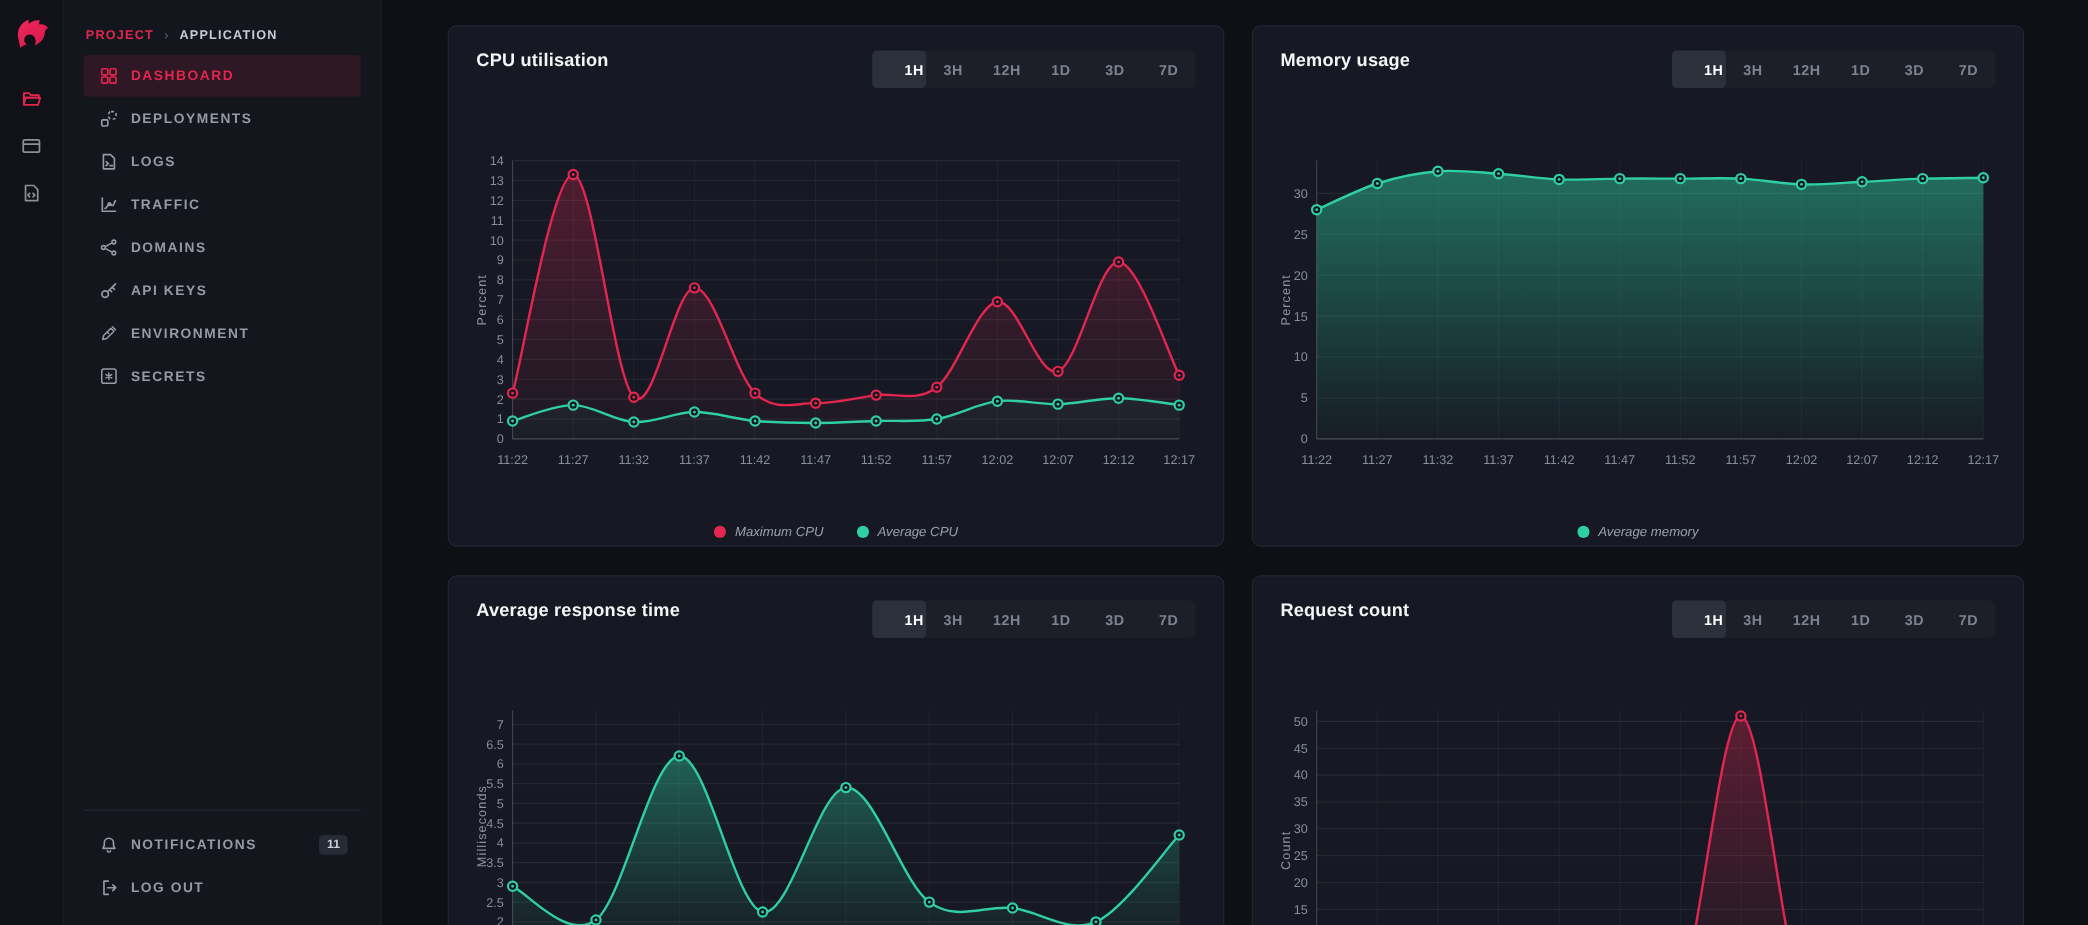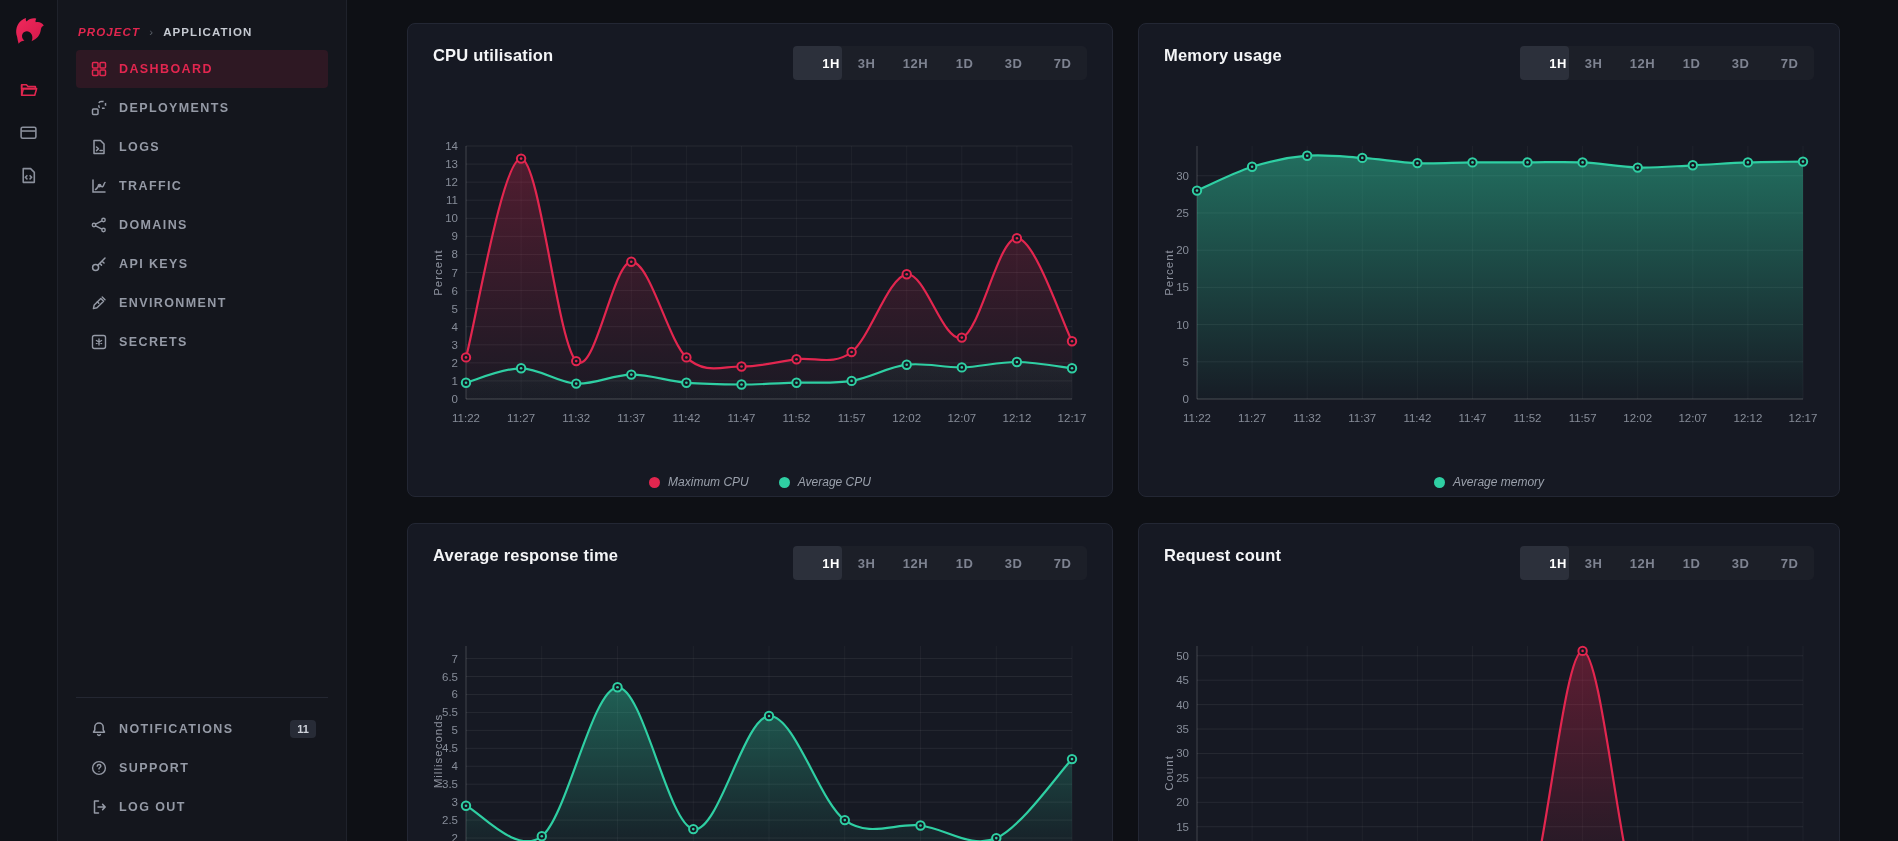--- a/index.html
+++ b/index.html
@@ -14,21 +14,21 @@
   .rail-btn { width:26px; height:26px; margin-bottom:17px; color:#8a8f9b; cursor:pointer;
     display:flex; align-items:center; justify-content:center; }
   .rail-btn.active { color:#e2264f; }
   .rail-btn svg { width:19px; height:19px; }
 
   
   .sidebar { width:289px; background:#14161d; border-right:1px solid #1f222b;
     display:flex; flex-direction:column; flex-shrink:0; padding-top:26px; }
   .crumbs { padding-left:20px; font-size:11.5px; font-weight:700; letter-spacing:1.1px;
     margin-bottom:11px; white-space:nowrap; }
-  .crumbs .proj { color:#e2264f;font-style:italic; }
+  .crumbs .proj { color:#e2264f; }
   .crumbs .sep  { color:#5b6068; margin:0 5px; font-weight:400; }
   .crumbs .appn { color:#c6cad2; }
   .nav { list-style:none; }
   .nav li { height:38px; margin:1px 18px; display:flex; align-items:center;
     padding:0 12px 0 14px; border-radius:4px; cursor:pointer; color:#959aa6;
     font-size:12.5px; font-weight:700; letter-spacing:1.4px; }
   .nav li svg { width:18px; height:18px; margin-right:11px; flex-shrink:0; }
   .nav li.active { background:rgba(226,38,79,0.13); color:#e2264f; }
   .side-footer { margin-top:auto; padding-bottom:14px; }
   .side-divider { border-top:1px solid #242732; margin:0 18px 12px 18px; }
@@ -178,28 +178,20 @@
     <div class="side-footer">
       <div class="side-divider"></div>
       <ul class="nav">
         <li>
           <svg viewBox="0 0 18 18" fill="none" stroke="currentColor" stroke-width="1.5" stroke-linejoin="round" stroke-linecap="round">
             <path d="M9 3a4.2 4.2 0 0 1 4.2 4.2v2.6l1.3 2.4H3.5l1.3-2.4V7.2A4.2 4.2 0 0 1 9 3z"></path>
             <path d="M7.6 14.6a1.5 1.5 0 0 0 2.8 0"></path>
           </svg>
             <span>NOTIFICATIONS</span>
           <span class="badge">11</span>
-        </li>
-        <li>
-          <svg viewBox="0 0 18 18" fill="none" stroke="currentColor" stroke-width="1.4" stroke-linecap="round">
-            <circle cx="9" cy="9" r="6.4"></circle>
-            <path d="M7.2 7.1c.2-1 1-1.6 1.9-1.6 1 0 1.8.7 1.8 1.6 0 1.2-1.6 1.4-1.9 2.4v.4"></path>
-            <circle cx="9" cy="12.5" r="0.6" fill="currentColor" stroke="none"></circle>
-          </svg>
-            <span>SUPPORT</span>
         </li>
         <li>
           <svg viewBox="0 0 18 18" fill="none" stroke="currentColor" stroke-width="1.5" stroke-linecap="round" stroke-linejoin="round">
             <path d="M8.5 3H4.5v12h4"></path>
               <path d="M8 9h7M12.6 6.4L15.2 9l-2.6 2.6"></path>
           </svg>
             <span>LOG OUT</span>
         </li>
       </ul>
     </div>

